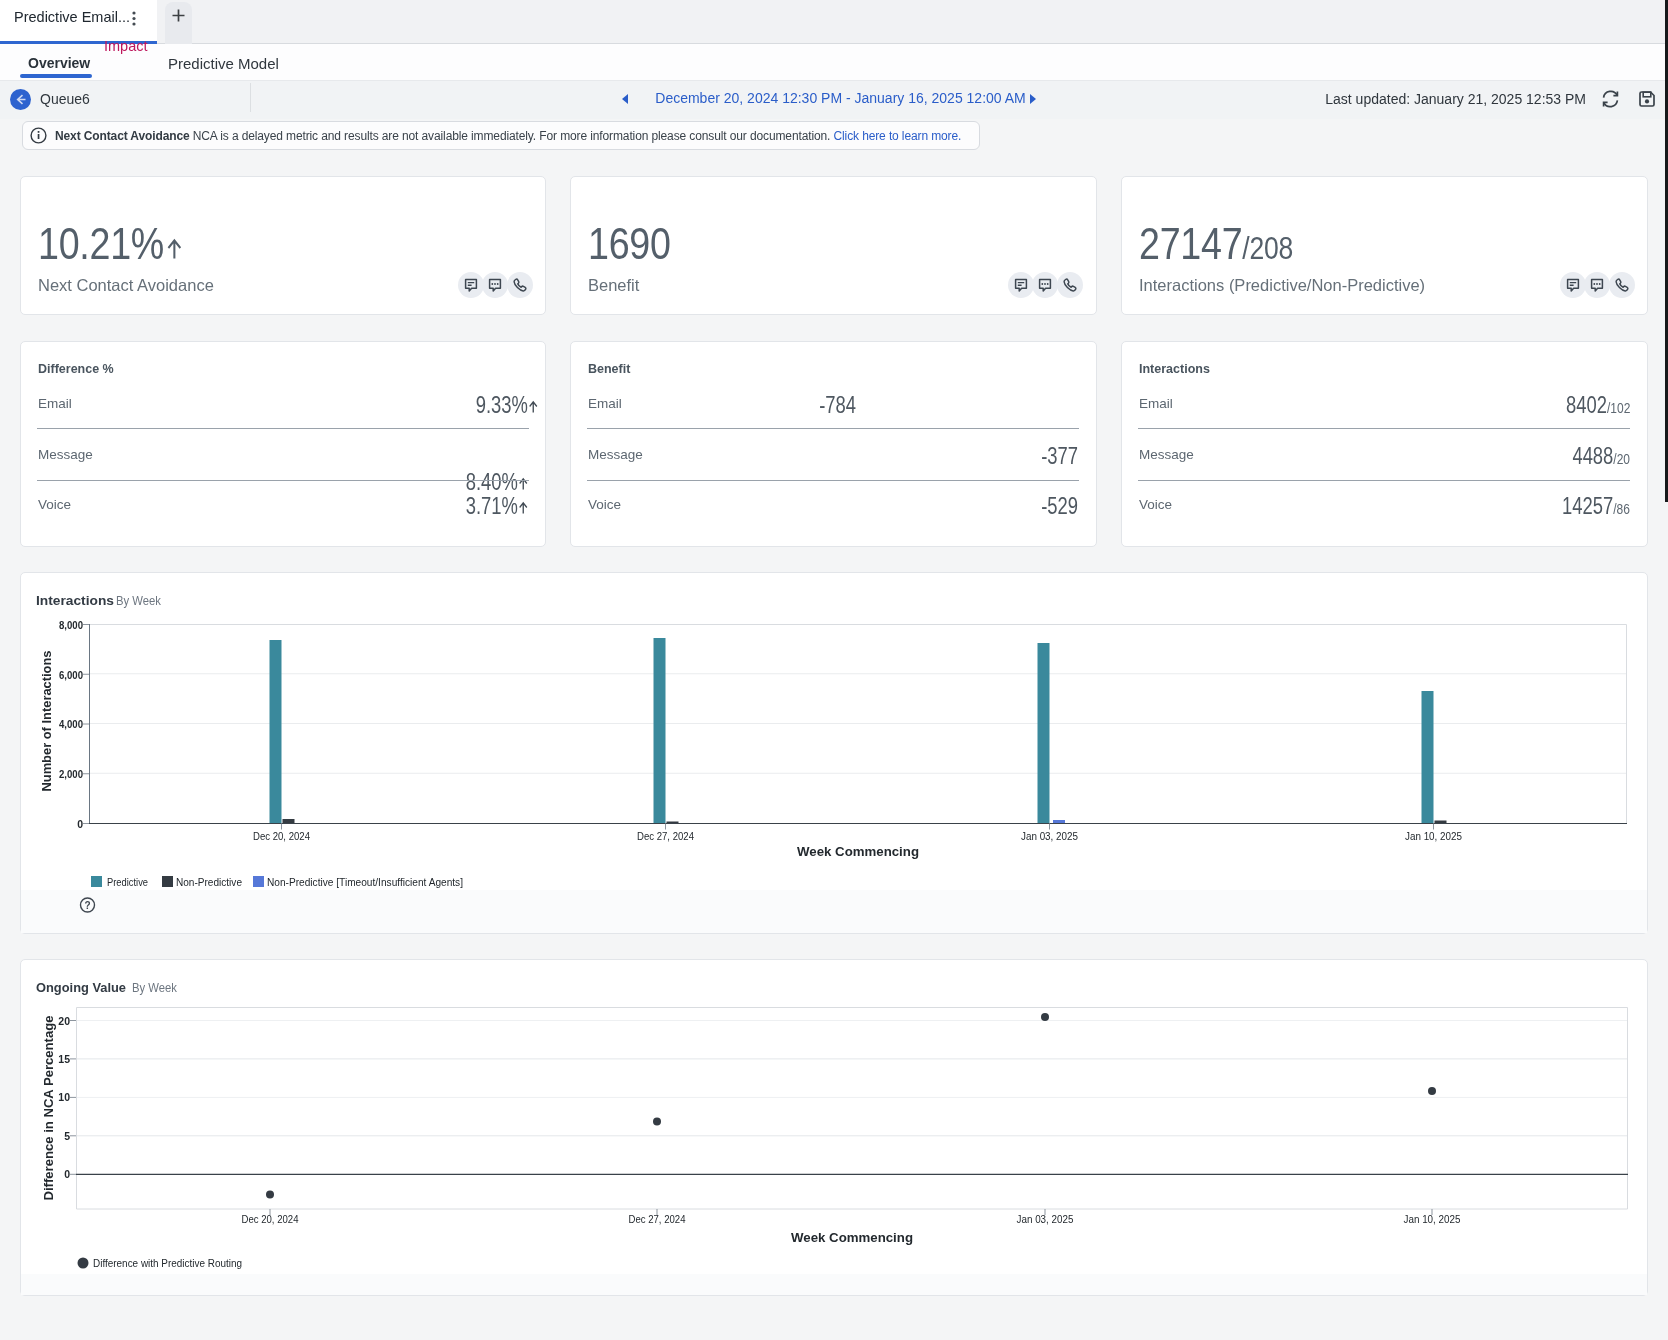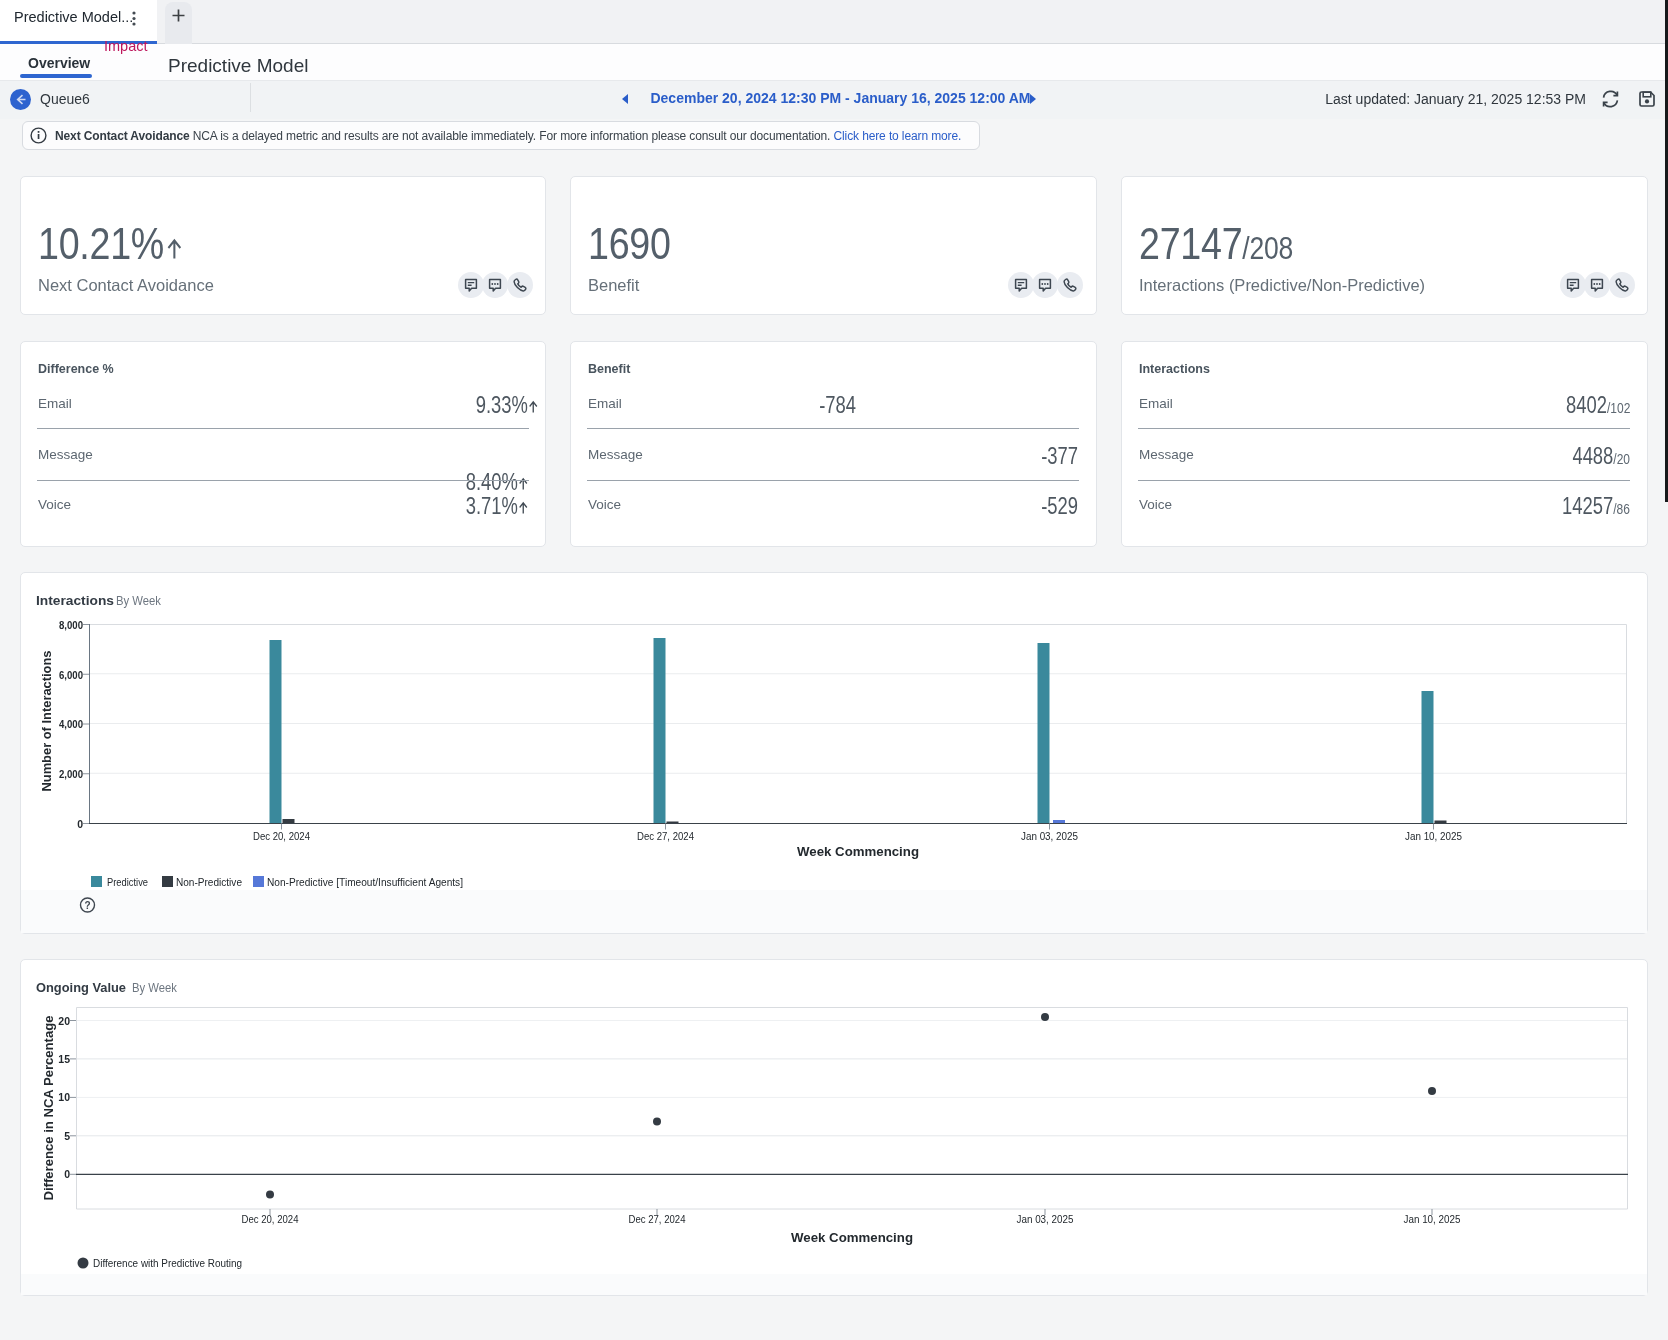--- a/index.html
+++ b/index.html
@@ -13,50 +13,50 @@
   .rowlabel{font-size:13.5px;color:#5d6771;}
   .rowval{font-size:23px;color:#4e5760;} .sq{display:inline-block;transform:scaleX(0.8);transform-origin:right bottom;white-space:nowrap;}
   .icnc{position:absolute;width:26px;height:26px;border-radius:50%;background:#e9ecf1;display:flex;align-items:center;justify-content:center;}
 </style>
 </head>
 <body>
 <div id="page">
 
   <div class="abs" style="left:0;top:0;width:1668px;height:44px;background:#f1f2f4;border-bottom:1px solid #d8dbdf;box-sizing:border-box;"></div>
   <div class="abs" style="left:0;top:0;width:157px;height:43px;background:#ffffff;"></div>
-  <div class="abs" style="left:14px;top:9px;font-size:14.5px;color:#202830;">Predictive Model...</div>
+  <div class="abs" style="left:14px;top:9px;font-size:14.5px;color:#202830;">Predictive Email...</div>
   <svg class="abs" style="left:129px;top:10px;" width="10" height="18" viewBox="0 0 10 18">
     <circle cx="5" cy="3" r="1.6" fill="#444b52"></circle>
       <circle cx="5" cy="8.5" r="1.6" fill="#444b52"></circle>
       <circle cx="5" cy="14" r="1.6" fill="#444b52"></circle>
   </svg>
   <div class="abs" style="left:0;top:41px;width:157px;height:3px;background:#2e66d0;"></div>
   <div class="abs" style="left:165px;top:2px;width:27px;height:42px;background:#e8eaee;border-radius:8px 8px 0 0;"></div>
   <svg class="abs" style="left:171px;top:8px;" width="15" height="15" viewBox="0 0 15 15">
     <path d="M7.5 1.5 V13.5 M1.5 7.5 H13.5" stroke="#3c4043" stroke-width="1.7"></path>
   </svg>
 
   <div class="abs" style="left:0;top:44px;width:1668px;height:36px;background:#fdfdfe;"></div>
   <div class="abs" style="left:28px;top:55px;font-size:14px;font-weight:bold;color:#2a323a;">Overview</div>
   <div class="abs" style="left:20px;top:74px;width:72px;height:4px;border-radius:2px;background:#2e66d0;"></div>
   <div class="abs" style="left:104px;top:38px;font-size:14.5px;color:#be185d;">Impact</div>
-  <div class="abs" style="left:168px;top:55px;font-size:19px;color:#30373e;">Predictive Model</div>
+  <div class="abs" style="left:168px;top:55px;font-size:15px;color:#30373e;">Predictive Model</div>
 
   <div class="abs" style="left:0;top:80px;width:1668px;height:39px;background:#f1f3f5;border-top:1px solid #e7e9ec;box-sizing:border-box;"></div>
   <div class="abs" style="left:10px;top:89px;width:21px;height:21px;border-radius:50%;background:#2e63cf;"></div>
   <svg class="abs" style="left:13px;top:92px;" width="15" height="15" viewBox="0 0 15 15">
     <path d="M9.5 3.2 L4.7 7.5 L9.5 11.8 M4.7 7.5 H12.5" stroke="#cfd9f2" stroke-width="1.6" fill="none"></path>
   </svg>
   <div class="abs" style="left:40px;top:91px;font-size:14px;color:#30373e;">Queue6</div>
   <div class="abs" style="left:250px;top:83px;width:1px;height:29px;background:#dcdfe2;"></div>
 
   <svg class="abs" style="left:620px;top:93px;" width="10" height="12" viewBox="0 0 10 12">
     <path d="M8 1 L2 6 L8 11 Z" fill="#2a5dc9"></path>
   </svg>
-  <div class="abs" style="left:828px;top:90px;transform:translateX(-50%);white-space:nowrap;font-size:14px;font-weight:bold;color:#2a5dc9;padding-left:25px;">December 20, 2024 12:30 PM - January 16, 2025 12:00 AM</div>
+  <div class="abs" style="left:828px;top:90px;transform:translateX(-50%);white-space:nowrap;font-size:14px;font-weight:normal;color:#2a5dc9;padding-left:25px;">December 20, 2024 12:30 PM - January 16, 2025 12:00 AM</div>
   <svg class="abs" style="left:1028px;top:93px;" width="10" height="12" viewBox="0 0 10 12">
     <path d="M2 1 L8 6 L2 11 Z" fill="#2a5dc9"></path>
   </svg>
 
   <div class="abs" style="right:82px;top:91px;font-size:14px;color:#2f363d;">Last updated: January 21, 2025 12:53 PM</div>
   <svg class="abs" style="left:1601px;top:90px;" width="19" height="18" viewBox="0 0 19 18">
     <path d="M16.2 5.4 A7.2 7.2 0 0 0 2.6 7.6" stroke="#3a424a" stroke-width="1.7" fill="none"></path>
     <path d="M16.4 1.6 L16.4 5.6 L12.4 5.6" stroke="#3a424a" stroke-width="1.7" fill="none"></path>
     <path d="M2.8 12.6 A7.2 7.2 0 0 0 16.4 10.4" stroke="#3a424a" stroke-width="1.7" fill="none"></path>
     <path d="M2.6 16.4 L2.6 12.4 L6.6 12.4" stroke="#3a424a" stroke-width="1.7" fill="none"></path>

